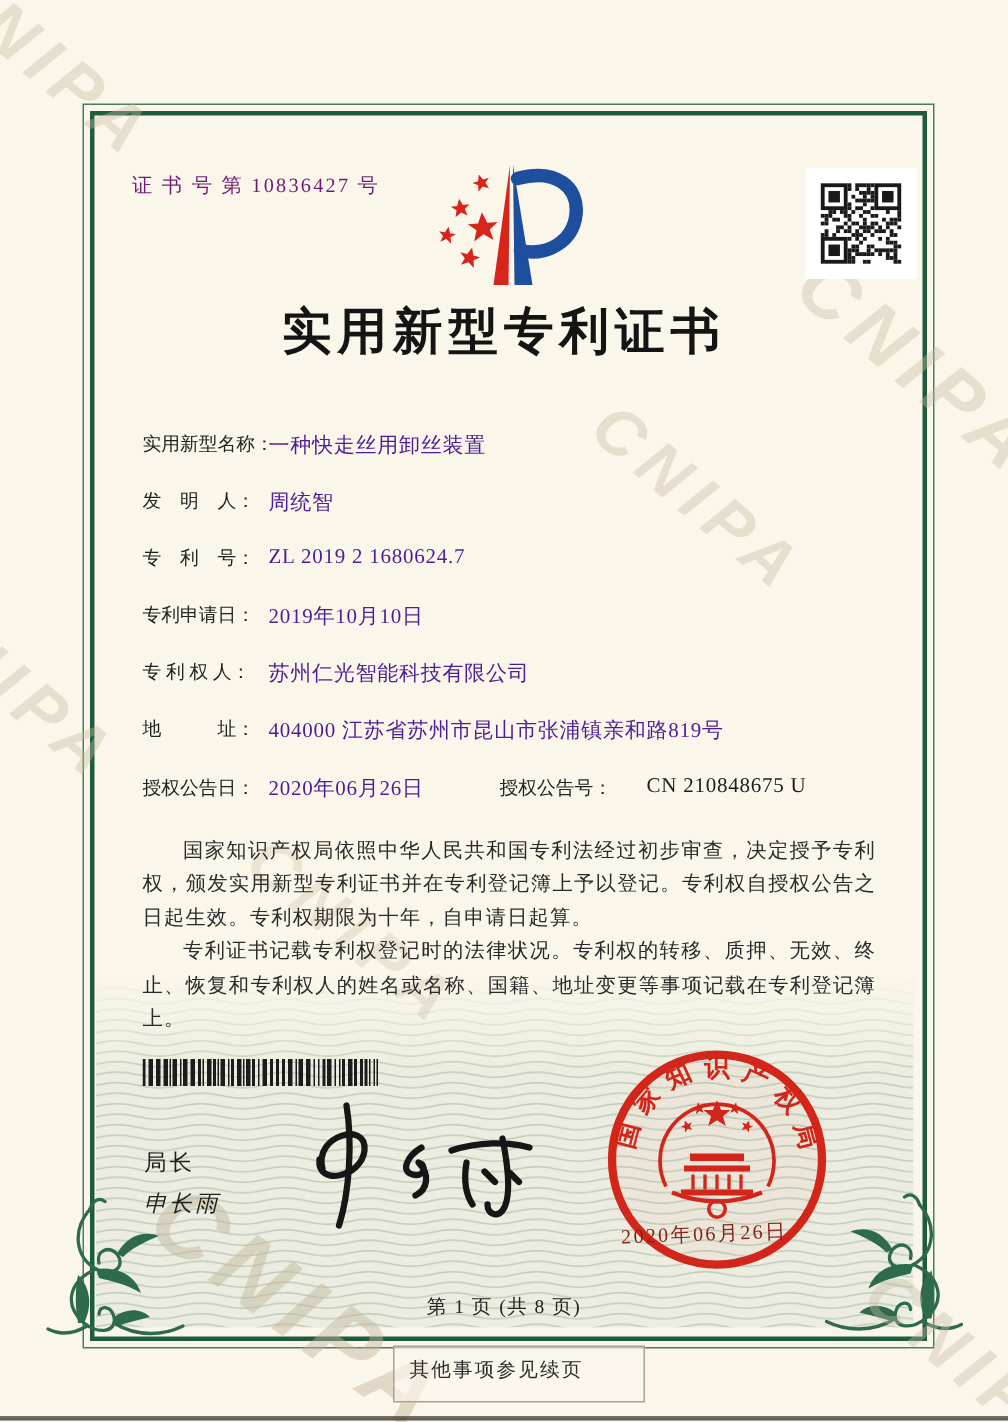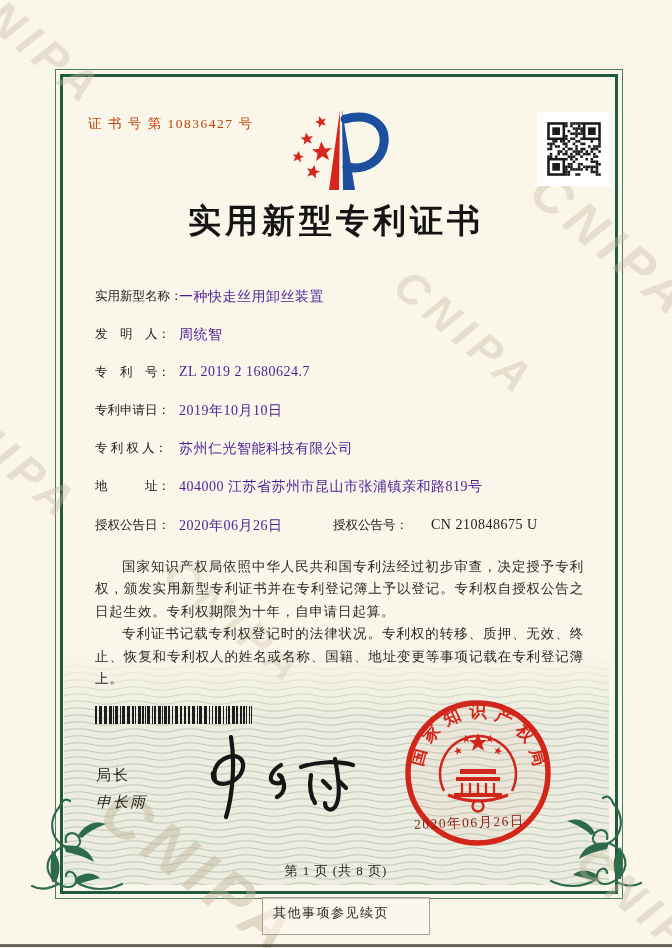--- a/index.html
+++ b/index.html
@@ -9,21 +9,21 @@
   .frame{position:absolute;left:60px;top:74px;width:552px;height:814px;
          border:3px solid #1f5c3e;outline:1px solid #4a7c5e;outline-offset:4px;
          z-index:1;pointer-events:none;}
   
   .guilloche{position:absolute;left:64px;top:650px;width:545px;height:235px;z-index:0;}
   
   .wm{position:absolute;font-family:"Liberation Sans",sans-serif;font-weight:700;
       color:rgba(199,187,160,0.38);transform-origin:center;white-space:nowrap;
       letter-spacing:7px;z-index:1;pointer-events:none;font-style:italic;}
   
-  .cert-no{position:absolute;left:88px;top:115px;font-size:13.5px;letter-spacing:1.5px;color:#c2410c;z-index:2;}
+  .cert-no{position:absolute;left:88px;top:115px;font-size:13.5px;letter-spacing:1.5px;color:#701a75;z-index:2;}
   .logo{position:absolute;left:277px;top:98px;z-index:2;}
   .qr{position:absolute;left:537px;top:112px;width:74px;height:74px;background:#fff;z-index:2;}
   .title{position:absolute;left:0;width:672px;top:199px;text-align:center;
          font-size:33px;font-weight:600;letter-spacing:4px;color:#141414;z-index:2;}
   
   .row{position:absolute;left:0;width:635px;height:20px;z-index:2;}
   .lbl{position:absolute;left:95px;font-size:12.5px;color:#222;white-space:pre;}
   .val{position:absolute;left:179px;font-size:14px;color:#4c1d95;letter-spacing:0.5px;white-space:pre;}
   .lbl2{position:absolute;left:333px;font-size:12.5px;color:#222;white-space:pre;}
   .val2{position:absolute;left:431px;font-size:14px;color:#1c1c1c;letter-spacing:0.5px;white-space:pre;text-align:right;}

